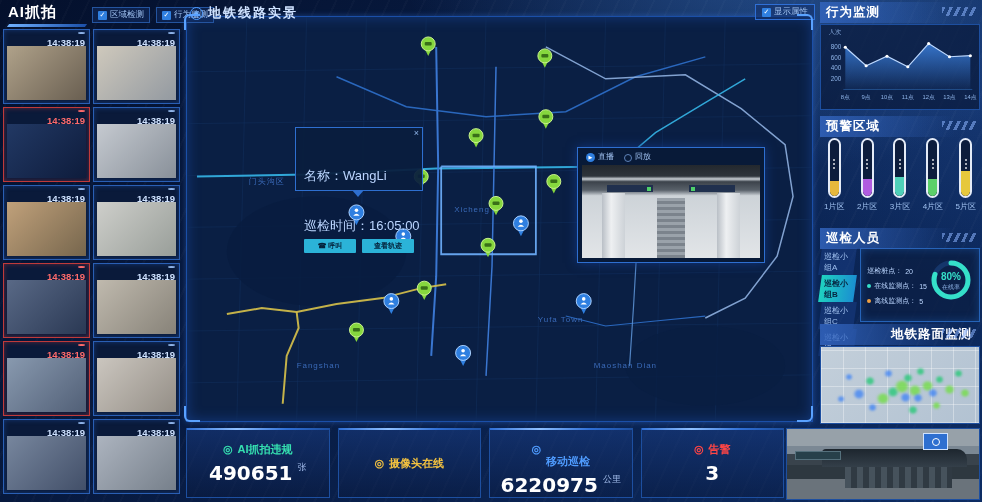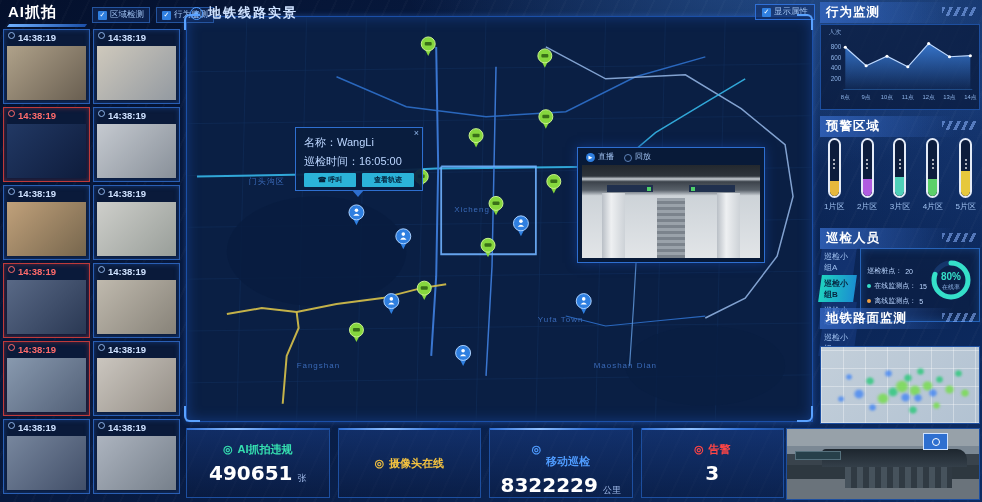--- a/index.html
+++ b/index.html
@@ -24,21 +24,21 @@
     border:1px solid #24549f; background:rgba(18,45,100,.55); padding:1px 5px; }
   .cb { width:9px; height:9px; background:#2f7fe0; display:inline-flex; align-items:center;
     justify-content:center; font-size:7px; color:#fff; border-radius:1px; }
 
   
   .snap-grid { position:absolute; left:3px; top:29px; width:180px;
     display:grid; grid-template-columns:repeat(2,87px); gap:3px; z-index:4; }
   .snap { height:75px; border:1px solid #2a5fb4; background:#0a1a3a; position:relative;
     box-shadow:0 0 5px rgba(40,110,220,.35) inset; }
   .snap.alert { border-color:#c03a3a; box-shadow:0 0 5px rgba(220,60,60,.4) inset; }
-  .snap-head { display:flex; align-items:flex-start; gap:3px; padding:2px 4px; height:15px; }
+  .snap-head { display:flex; align-items:flex-end; gap:3px; padding:2px 4px; height:15px;flex-direction:column; }
   .clock { width:7px; height:7px; border:1px solid #8fb4e8; border-radius:50%; display:inline-block; }
   .snap.alert .clock { border-color:#ff6b6b; }
   .snap-time { font-size:9.5px; color:#cfe2ff; font-weight:bold; }
   .snap.alert .snap-time { color:#ff6b6b; }
   .snap-photo { position:absolute; left:3px; right:3px; top:16px; bottom:3px; opacity:.95; }
 
   
   .map-title { position:absolute; left:190px; top:4px; display:flex; align-items:center; gap:5px; z-index:5; }
   .map-title-icon { width:13px; height:13px; border:1px solid #4f9cff; border-radius:50%;
     color:#6fb0ff; font-size:8px; display:flex; align-items:center; justify-content:center; }
@@ -55,21 +55,21 @@
   .c-bl { left:184px; top:406px; border-width:0 0 2px 2px; border-radius:0 0 0 6px; }
   .c-br { left:797px; top:406px; border-width:0 2px 2px 0; border-radius:0 0 6px 0; }
   .map-svg { position:absolute; inset:0; }
 
   
   .map-popup { position:absolute; left:108px; top:110px; width:128px; height:64px;
     background:rgba(10,30,62,.94); border:1px solid #2e6fd0; z-index:8; padding:7px 8px 5px 8px; }
   .map-popup::after { content:''; position:absolute; left:56px; bottom:-7px;
     border-left:6px solid transparent; border-right:6px solid transparent; border-top:7px solid #2e6fd0; }
   .popup-close { position:absolute; right:3px; top:0px; font-size:9px; color:#8fb4e8; cursor:pointer; }
-  .popup-line { font-size:11px; color:#bcd6ff; margin-bottom:4px; white-space:nowrap; }
+  .popup-line { font-size:13px; color:#bcd6ff; margin-bottom:4px; white-space:nowrap;margin-top:32px; }
   .popup-btns { display:flex; gap:6px; margin-top:3px; }
   .popup-btn { flex:1; height:14px; background:#2bb3d8; color:#04233c; font-size:7px; font-weight:bold;
     display:flex; align-items:center; justify-content:center; gap:2px; border-radius:1px; cursor:pointer; }
 
   
   .video-panel { position:absolute; left:390px; top:130px; width:188px; height:116px;
     background:#081a38; border:1px solid #2e6fd0; z-index:8; box-shadow:0 0 10px rgba(20,60,140,.8); }
   .video-head { height:16px; display:flex; align-items:center; gap:10px; padding:0 8px; }
   .v-opt { display:flex; align-items:flex-end; gap:3px; font-size:8px; color:#9fc0ef; cursor:pointer; }
   .v-opt .play { width:9px; height:9px; border-radius:50%; background:#2f7fe0; color:#fff; font-size:5px;
@@ -91,21 +91,21 @@
   
   .stats-bar { position:absolute; left:186px; top:428px; width:598px; height:70px;
     display:flex; gap:8px; z-index:5; }
   .stat-card { flex:1; position:relative; border:1px solid #1d4fa0;
     background:linear-gradient(180deg, rgba(25,60,130,.55), rgba(10,25,60,.4));
     display:flex; flex-direction:column; align-items:center; justify-content:center; gap:4px; }
   .stat-card::before { content:''; position:absolute; left:0; right:0; top:-1px; height:2px;
     background:linear-gradient(90deg,#2f6fd6,#8fc0ff 35%,#2f6fd6 70%,#1d4fa0); }
   .stat-label-row { display:flex; align-items:center; gap:5px; font-size:11px; font-weight:bold; }
   .stat-icon { font-size:11px; line-height:1; }
-  .stat-value-row { display:flex; align-items:flex-end; gap:5px; }
+  .stat-value-row { display:flex; align-items:flex-start; gap:5px; }
   .stat-value { font-size:20px; font-weight:bold; color:#fff; font-family:"DejaVu Sans", sans-serif; }
   .stat-unit { font-size:9px; color:#9fb9e8; }
 
   
   .sec-title { position:absolute; left:820px; width:158px; font-size:12.5px; font-weight:bold; color:#fff;
     padding:2px 6px; letter-spacing:1px; z-index:5;
     background:linear-gradient(90deg, rgba(50,100,190,.85), rgba(50,100,190,0) 85%); }
   .sec-title::after { content:''; position:absolute; right:2px; top:5px; width:34px; height:9px;
     background:repeating-linear-gradient(115deg, rgba(140,180,255,.55) 0 3px, transparent 3px 7px); }
 
@@ -455,21 +455,21 @@
           <span class="stat-icon" style="color: rgb(240, 192, 64);">◎</span>
           <span style="color: rgb(240, 192, 64);">摄像头在线</span>
         </div>
       </div>
       <div class="stat-card">
         <div class="stat-label-row">
           <span class="stat-icon" style="color: rgb(79, 156, 255);">◎</span>
           <span style="color: rgb(79, 156, 255); margin-top: 24px;">移动巡检</span>
         </div>
         <div class="stat-value-row">
-          <span class="stat-value">8322229</span>
+          <span class="stat-value">6220975</span>
           <span class="stat-unit">公里</span>
         </div>
       </div>
       <div class="stat-card">
         <div class="stat-label-row">
           <span class="stat-icon" style="color: rgb(255, 69, 69);">◎</span>
           <span style="color: rgb(255, 69, 69);">告警</span>
         </div>
         <div class="stat-value-row">
           <span class="stat-value">3</span>
@@ -577,21 +577,21 @@
       </div>
       <svg id="donutSvg" width="48" height="56" viewBox="0 0 48 56">
           <circle cx="24" cy="22" r="17" fill="none" stroke="#15366b" stroke-width="5"></circle>
           <circle cx="24" cy="22" r="17" fill="none" stroke="#35e0c9" stroke-width="5" stroke-dasharray="85.45132017764239 106.81415022205297" stroke-linecap="round" transform="rotate(-90 24 22)"></circle>
           <text x="24" y="22" text-anchor="middle" fill="#35e0c9" font-size="10" font-weight="bold">80%</text>
           <text x="24" y="31" text-anchor="middle" fill="#8fb4e8" font-size="6">在线率</text>
         </svg>
     </div>
   </div>
 
-  <div class="sec-title" style="top:308px;">地铁路面监测</div>
+  <div class="sec-title" style="top:324px;text-align:right;">地铁路面监测</div>
   <div class="heatmap">
       <span class="blob" style="left: 20%; top: 55%; width: 12px; height: 10px; background: radial-gradient(circle, rgba(60, 130, 246, 0.75) 0px, rgba(60, 130, 246, 0.75) 40%, transparent 75%);"></span>
       <span class="blob" style="left: 28%; top: 40%; width: 10px; height: 8px; background: radial-gradient(circle, rgba(40, 200, 120, 0.8) 0px, rgba(40, 200, 120, 0.8) 40%, transparent 75%);"></span>
       <span class="blob" style="left: 35%; top: 60%; width: 14px; height: 11px; background: radial-gradient(circle, rgba(120, 220, 80, 0.85) 0px, rgba(120, 220, 80, 0.85) 40%, transparent 75%);"></span>
       <span class="blob" style="left: 40%; top: 30%; width: 9px; height: 7px; background: radial-gradient(circle, rgba(60, 130, 246, 0.75) 0px, rgba(60, 130, 246, 0.75) 40%, transparent 75%);"></span>
       <span class="blob" style="left: 42%; top: 52%; width: 12px; height: 10px; background: radial-gradient(circle, rgba(40, 200, 120, 0.8) 0px, rgba(40, 200, 120, 0.8) 40%, transparent 75%);"></span>
       <span class="blob" style="left: 46%; top: 44%; width: 16px; height: 13px; background: radial-gradient(circle, rgba(120, 220, 80, 0.85) 0px, rgba(120, 220, 80, 0.85) 40%, transparent 75%);"></span>
       <span class="blob" style="left: 50%; top: 60%; width: 11px; height: 9px; background: radial-gradient(circle, rgba(60, 130, 246, 0.75) 0px, rgba(60, 130, 246, 0.75) 40%, transparent 75%);"></span>
       <span class="blob" style="left: 52%; top: 35%; width: 10px; height: 8px; background: radial-gradient(circle, rgba(40, 200, 120, 0.8) 0px, rgba(40, 200, 120, 0.8) 40%, transparent 75%);"></span>
       <span class="blob" style="left: 55%; top: 50%; width: 14px; height: 11px; background: radial-gradient(circle, rgba(120, 220, 80, 0.85) 0px, rgba(120, 220, 80, 0.85) 40%, transparent 75%);"></span>

